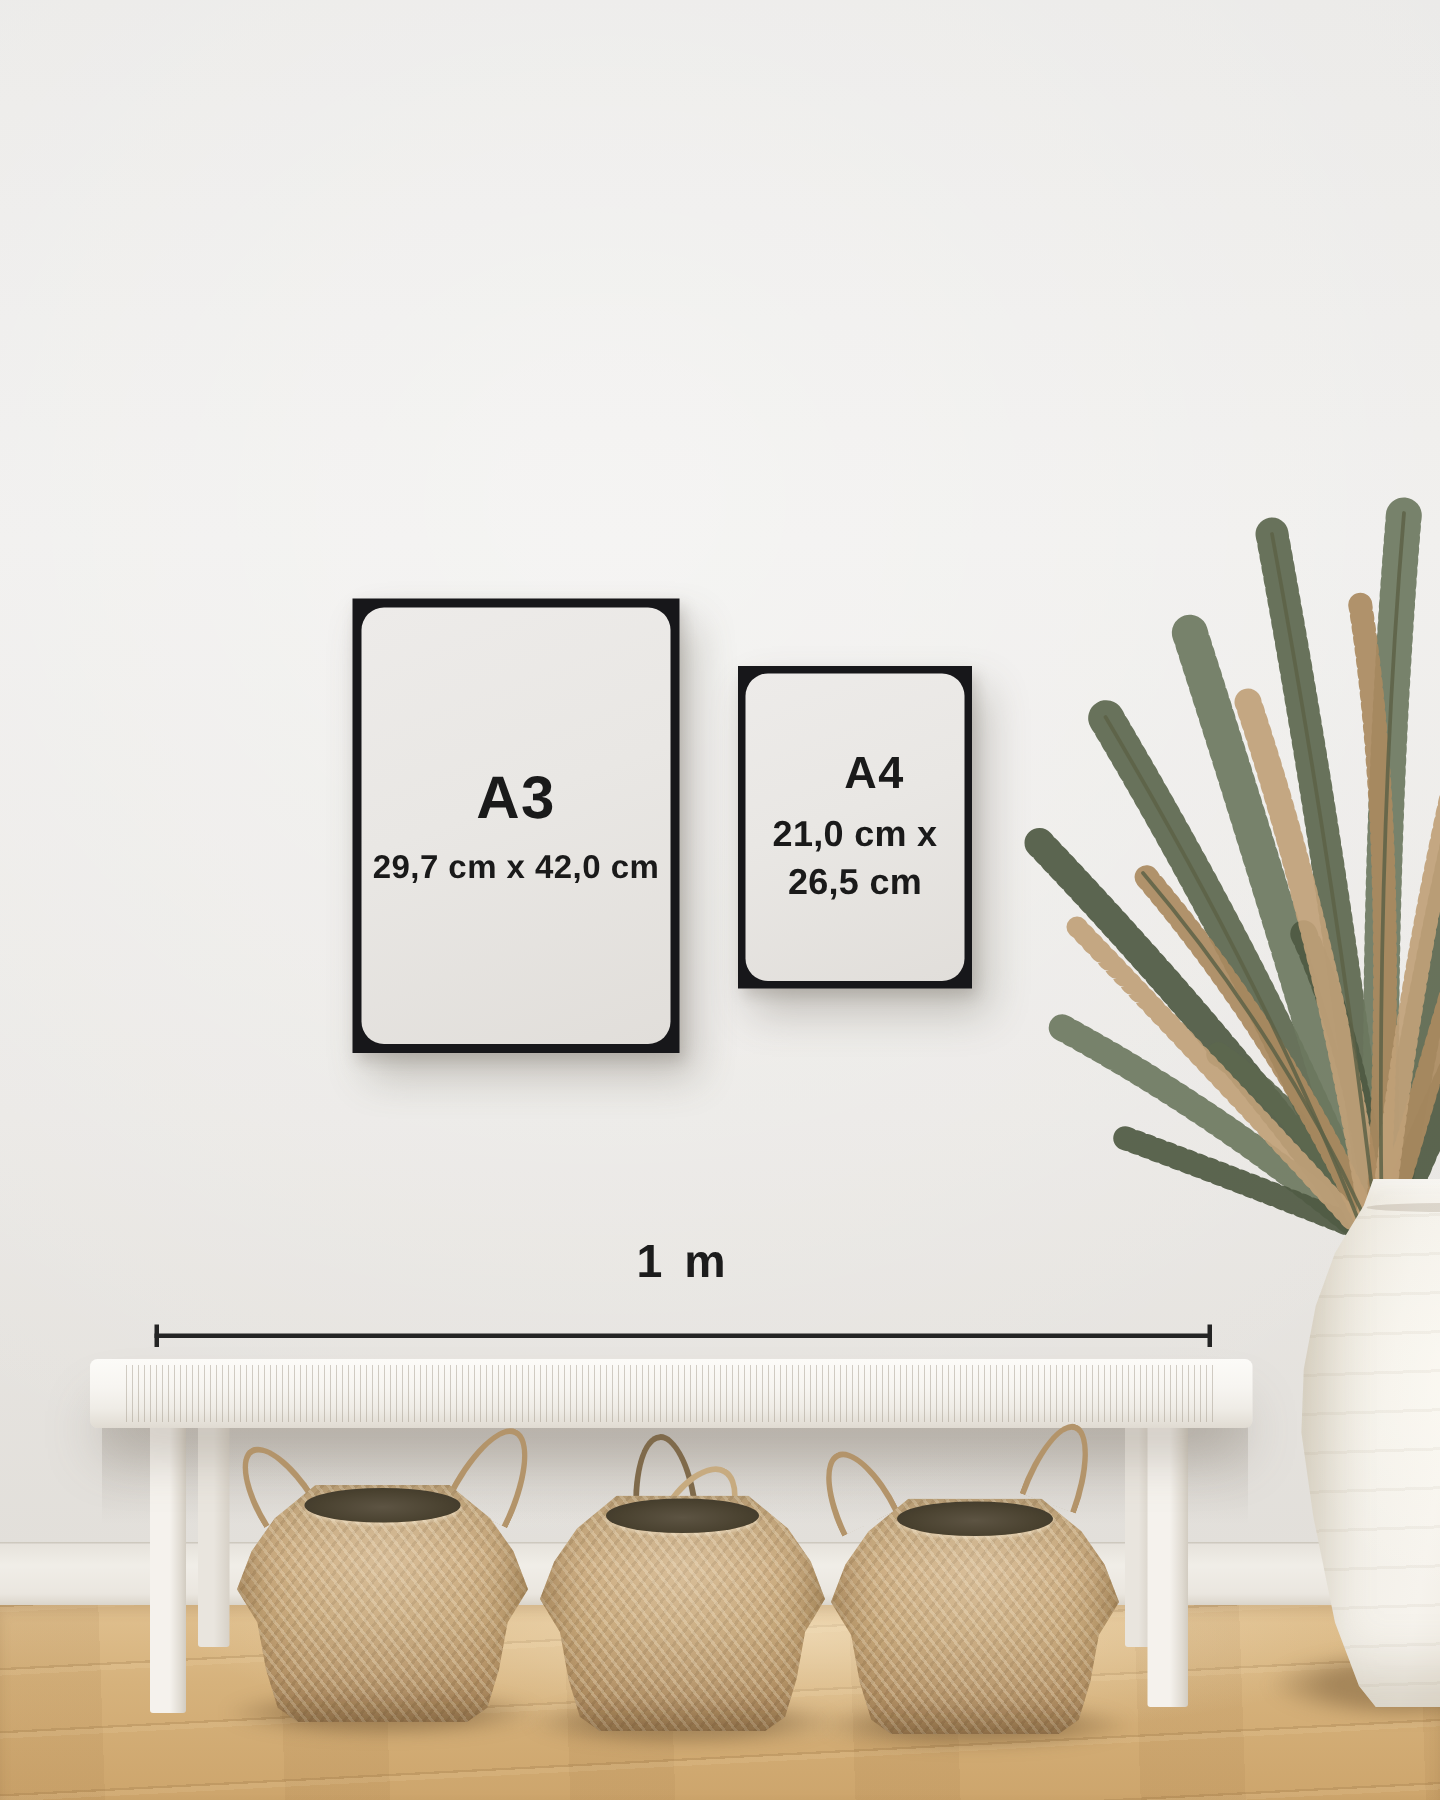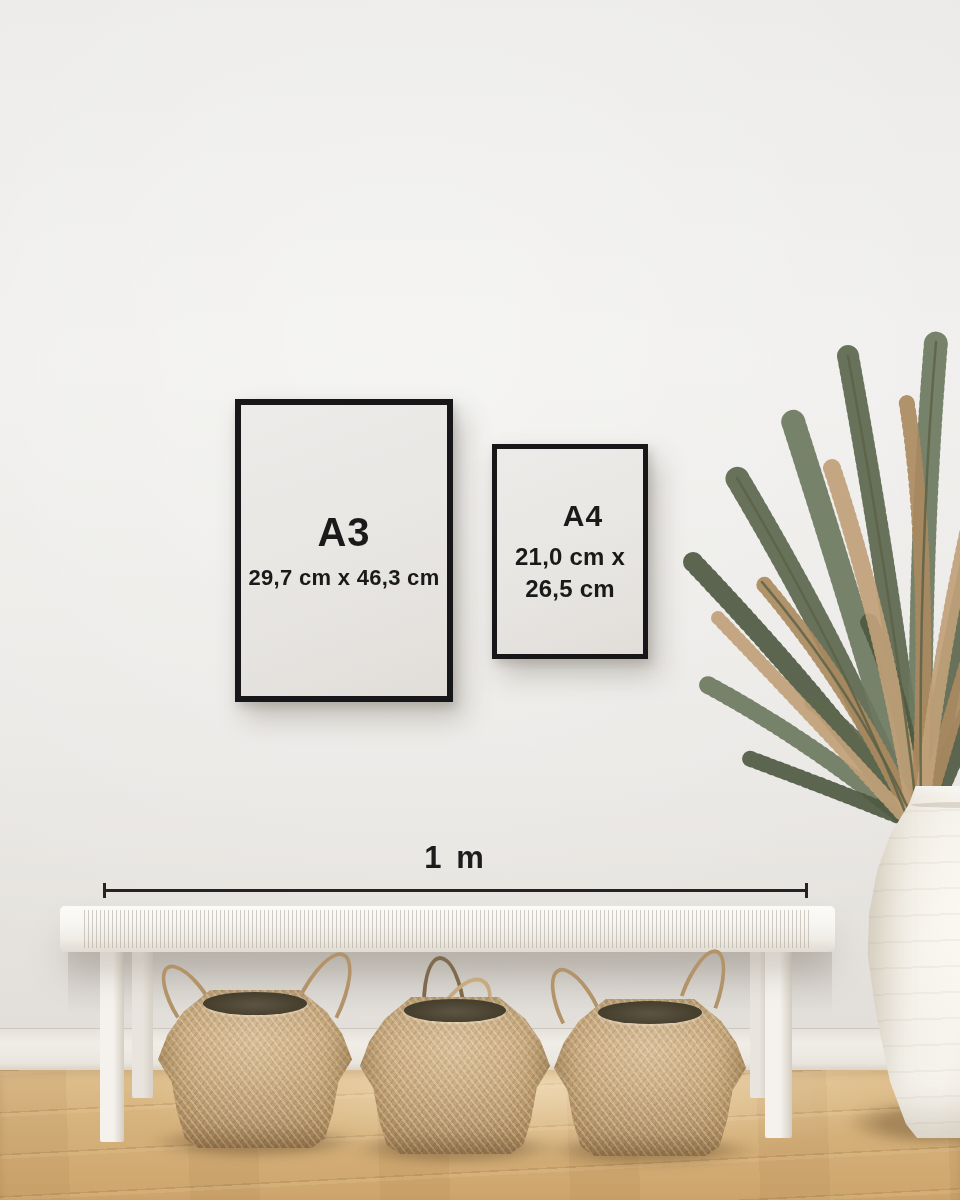--- a/index.html
+++ b/index.html
@@ -34,32 +34,32 @@
 
   
   .frame{
     background:#17171a;
     box-shadow:10px 16px 26px rgba(96,88,76,.30), 3px 5px 9px rgba(96,88,76,.22);
   }
   .frame .paper{
     width:100%;height:100%;
     background:linear-gradient(160deg,#edebe9 0%,#e9e7e4 45%,#e1deda 100%);
     display:flex;flex-direction:column;align-items:center;justify-content:center;
-    color:#1a1a1a;text-align:center;
+    color:#1a1a1a;text-align:center;border-radius:15px;
   }
   .frame-a3{left:235px;top:399px;width:218px;height:303px;padding:6px;box-sizing:border-box;}
   .frame-a4{left:492px;top:444px;width:156px;height:215px;padding:5px;box-sizing:border-box;}
   .frame-a3 .size-label{font-size:40px;font-weight:800;letter-spacing:1px;}
   .frame-a3 .size-dims{font-size:22px;font-weight:600;margin-top:10px;letter-spacing:.3px;}
   .frame-a4 .size-label{font-size:30px;font-weight:800;letter-spacing:1px;margin-left:26px;}
   .frame-a4 .size-dims{font-size:24px;font-weight:600;margin-top:8px;line-height:1.3;letter-spacing:.2px;}
 
   
   .scale-label{
-    left:103px;top:840px;width:705px;text-align:center;
+    left:103px;top:823px;width:705px;text-align:center;
     font-size:31px;font-weight:600;color:#1c1c1c;letter-spacing:3px;
   }
   .scale-line{left:103px;top:889px;width:705px;height:3px;background:#242424;}
   .scale-cap{top:883px;width:3px;height:15px;background:#242424;}
   .cap-left{left:103px;} .cap-right{left:805px;}
 
   
   .bench-wall-shadow{
     left:68px;top:950px;width:764px;height:66px;
     background:linear-gradient(180deg,rgba(104,94,80,.20),rgba(104,94,80,0));
@@ -143,21 +143,21 @@
 
 <div class="scene">
 
   <div class="abs wall"></div>
   <div class="abs baseboard"></div>
   <div class="abs floor"></div>
 
   <div class="abs frame frame-a3">
     <div class="paper">
       <div class="size-label">A3</div>
-      <div class="size-dims">29,7 cm x 46,3 cm</div>
+      <div class="size-dims">29,7 cm x 42,0 cm</div>
     </div>
   </div>
   <div class="abs frame frame-a4">
     <div class="paper">
       <div class="size-label">A4</div>
       <div class="size-dims">
         <div>21,0 cm x</div>
         <div>26,5 cm</div>
       </div>
     </div>

